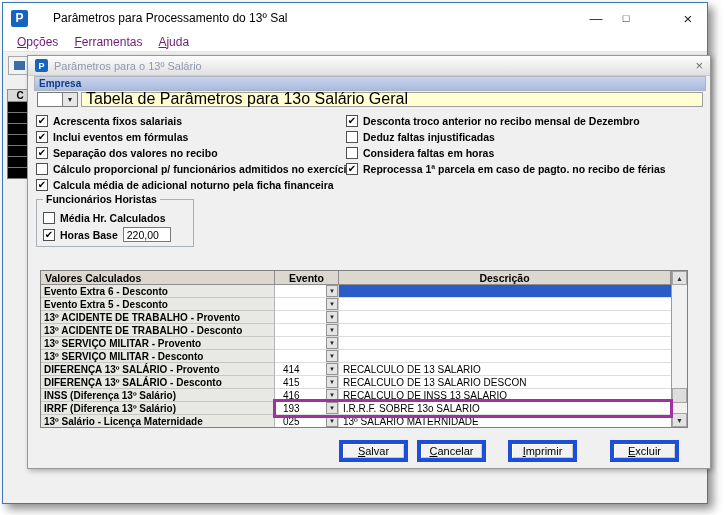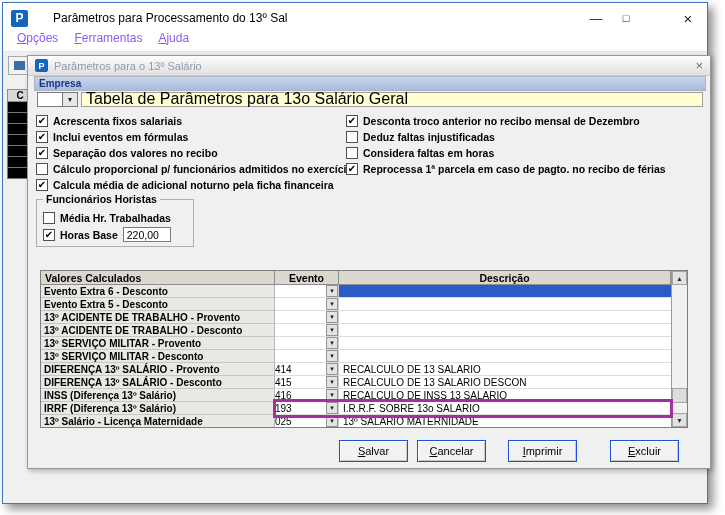--- a/index.html
+++ b/index.html
@@ -15,21 +15,21 @@
   .app-icon { width:17px; height:17px; background:#1565c0; color:#fff; font-weight:bold; font-size:12px;
               display:flex; align-items:center; justify-content:center; border-radius:2px; }
   .win-title { margin-left:25px; font-size:12px; color:#000; white-space:nowrap; }
   .winctl { position:absolute; top:0; height:30px; width:30px; display:flex; align-items:center; justify-content:center;
             font-size:13px; color:#222; cursor:default; }
   .ctl-min { right:96px; } .ctl-max { right:66px; font-size:11px; } .ctl-close { right:4px; font-size:15px; }
 
   
   .menubar { height:19px; background:#ffffff; border-bottom:1px solid #e6e6e6; display:flex; align-items:center;
              padding-left:6px; font-size:12px; }
-  .menu-item { padding:1px 8px 9px 8px; color:#8b5cf6; }
+  .menu-item { padding:1px 8px 2px 8px; color:#701a75; }
 
   
   .bg-toolbtn { position:absolute; left:5px; top:53px; width:24px; height:19px; background:#f3f3f3;
                 border:1px solid #a8a8a8; }
   .bg-toolbtn .glyph { position:absolute; left:5px; top:4px; width:11px; height:9px; background:#3a6ea5; }
   .bg-grid { position:absolute; left:4px; top:86px; width:26px; }
   .bg-grid-header { height:13px; background:#d9d9d9; border:1px solid #8e8e8e; font-size:10px; font-weight:bold;
                     text-align:center; line-height:11px; }
   .bg-grid-row { height:11px; background:#000; border:1px solid #777; border-top:none; }
 
@@ -80,41 +80,41 @@
   .th { background:#dcd8d0; border-right:1px solid #8e8e8e; border-bottom:1px solid #8e8e8e;
         font-size:10.5px; font-weight:bold; display:flex; align-items:center; }
   .th-name { width:234px; padding-left:4px; }
   .th-ev { width:64px; justify-content:center; }
   .th-desc { flex:1; justify-content:center; }
   .tr { display:flex; height:13px; }
   .tname { width:234px; background:#e8e8e4; border-right:1px solid #b4b4b4; border-bottom:1px solid #c6c6c6;
            font-size:10px; font-weight:bold; display:flex; align-items:center; padding-left:3px;
            white-space:nowrap; overflow:hidden; }
   .tev { width:64px; background:#fff; border-right:1px solid #cccccc; border-bottom:1px solid #dddddd;
-         position:relative; display:flex; align-items:center; font-size:10px; }
+         position:relative; display:flex; align-items:center; font-size:10px; padding-left:8px; }
   .evbtn { position:absolute; right:0; top:0; width:12px; height:12px; background:#e4e4e4;
            border:1px solid #949494; font-size:6px; display:flex; align-items:center; justify-content:center;
            color:#222; }
   .tdesc { flex:1; background:#fff; border-bottom:1px solid #dddddd; font-size:10px; display:flex;
            align-items:center; padding-left:4px; white-space:nowrap; overflow:hidden; }
   .tdesc.sel { background:#2b5cc5; }
   .hl-overlay { position:absolute; left:232px; width:400px; height:19px; border:3px solid #a2309f;
                 pointer-events:none; z-index:5; }
 
   
   .vsb { position:absolute; right:0; top:0; bottom:0; width:16px; background:#f1f1f1; border-left:1px solid #9a9a9a; }
   .sb-btn { position:absolute; left:0; width:15px; height:14px; background:#e2e2e2; border:1px solid #a5a5a5;
             font-size:7px; display:flex; align-items:center; justify-content:center; color:#333; }
   .sb-up { top:0; } .sb-down { bottom:0; }
   .sb-thumb { position:absolute; left:0; top:117px; width:15px; height:15px; background:#dddddd;
               border:1px solid #a5a5a5; }
 
   
   .dlgbtn { position:absolute; top:384px; width:69px; height:22px; background:#f2f2f2;
-            border:1px solid #1d4ed8; font-size:11px; color:#000; cursor:default;
+            border:4px solid #1d4ed8; font-size:11px; color:#000; cursor:default;
             box-shadow:inset 1px 1px 0 #ffffff, inset -1px -1px 0 #c9c9c9; }
   .btn-0 { left:311px; } .btn-1 { left:389px; } .btn-2 { left:480px; } .btn-3 { left:582px; }
 </style>
 </head>
 <body>
 
 <div class="window">
 
   <div class="titlebar">
     <span class="app-icon">P</span>
@@ -202,21 +202,21 @@
           <span class="cb">✔</span>
           <span class="cblabel">Reprocessa 1ª parcela em caso de pagto. no recibo de férias</span>
         </div>
       </div>
 
     <div class="grp-hor">
       <span class="hor-title">Funcionários Horistas</span>
       <div class="hor-items" id="hor-items">
           <div class="cbrow">
             <span class="cb"></span>
-            <span class="cblabel">Média Hr. Trabalhadas</span>
+            <span class="cblabel">Média Hr. Calculados</span>
           </div>
           <div class="cbrow">
             <span class="cb">✔</span>
             <span class="cblabel">Horas Base</span>
             <input class="hor-input" value="220,00" style="">
           </div>
         </div>
     </div>
 
     <div class="tbl" id="tbl">

